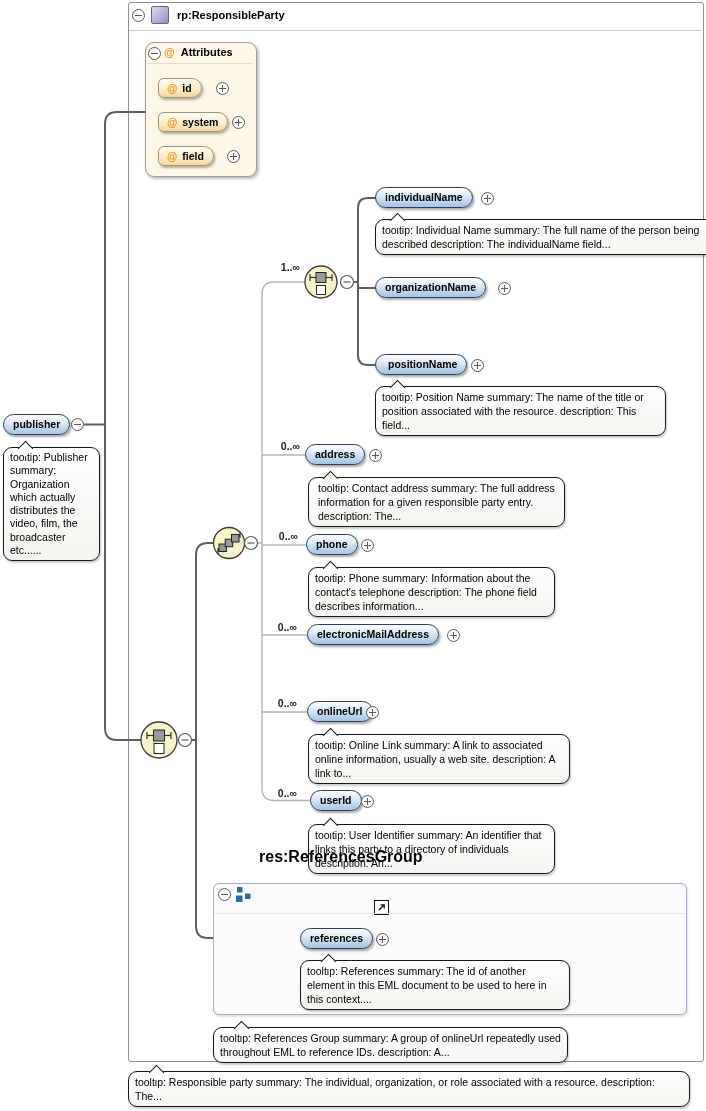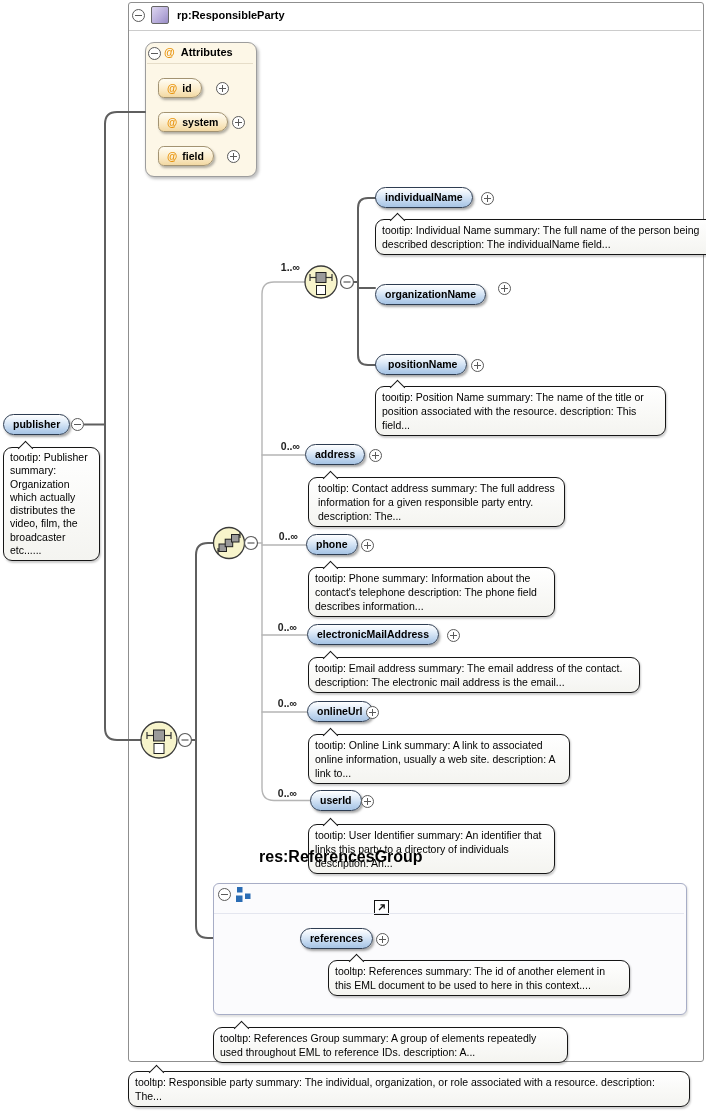--- a/index.html
+++ b/index.html
@@ -172,41 +172,40 @@
   <div class="pill" style="left:3px;top:414px;">publisher</div>
   <span class="badge" style="left:71px;top:418px;"></span>
   <div class="tt" style="left:3px;top:447px;width:97px;line-height:13.3px;">tooltip: Publisher summary: Organization which actually distributes the video, film, the broadcaster etc......</div>
 
   <div class="card" style="left:274px;top:261px;">1..∞</div>
 
   <div class="pill" style="left:375px;top:187px;">individualName</div>
   <span class="badge plus" style="left:481px;top:192px;"></span>
   <div class="tt" style="left:375px;top:219px;width:360px;">tooltip: Individual Name summary: The full name of the person being described description: The individualName field...</div>
 
-  <div class="pill" style="left:375px;top:277px;margin-top:7px;">organizationName</div>
+  <div class="pill" style="left:375px;top:277px;">organizationName</div>
   <span class="badge plus" style="left:498px;top:282px;"></span>
 
   <div class="pill" style="left:375px;top:354px;padding-left:12px;">positionName</div>
   <span class="badge plus" style="left:471px;top:359px;"></span>
   <div class="tt" style="left:375px;top:386px;width:291px;">tooltip: Position Name summary: The name of the title or position associated with the resource. description: This field...</div>
 
   <div class="card" style="left:274px;top:440px;">0..∞</div>
   <div class="pill" style="left:305px;top:444px;">address</div>
   <span class="badge plus" style="left:369px;top:449px;"></span>
   <div class="tt" style="left:308px;top:477px;width:257px;padding-left:9px;">tooltip: Contact address summary: The full address information for a given responsible party entry. description: The...</div>
 
   <div class="card" style="left:272px;top:530px;">0..∞</div>
   <div class="pill" style="left:306px;top:534px;">phone</div>
   <span class="badge plus" style="left:361px;top:539px;"></span>
   <div class="tt" style="left:308px;top:567px;width:247px;">tooltip: Phone summary: Information about the contact's telephone description: The phone field describes information...</div>
 
   <div class="card" style="left:271px;top:621px;">0..∞</div>
   <div class="pill" style="left:307px;top:624px;">electronicMailAddress</div>
   <span class="badge plus" style="left:447px;top:629px;"></span>
-  <div class="tt" style="left:308px;top:657px;width:332px;">tooltip: Email address summary: The email address of the contact. description: The electronic mail address is the email...</div>
 
   <div class="card" style="left:271px;top:697px;">0..∞</div>
   <div class="pill" style="left:307px;top:701px;">onlineUrl</div>
   <span class="badge plus" style="left:366px;top:706px;"></span>
   <div class="tt" style="left:308px;top:734px;width:262px;">tooltip: Online Link summary: A link to associated online information, usually a web site. description: A link to...</div>
 
   <div class="card" style="left:271px;top:787px;">0..∞</div>
   <div class="pill" style="left:310px;top:790px;">userId</div>
   <span class="badge plus" style="left:361px;top:795px;"></span>
   <div class="tt" style="left:308px;top:824px;width:247px;">tooltip: User Identifier summary: An identifier that links this party to a directory of individuals description: An...</div>
@@ -221,19 +220,19 @@
   <div class="abs" style="left:259px;top:848px;font-size:16px;font-weight:bold;">res:ReferencesGroup</div>
   <div class="link-icon" style="left:374px;top:900px;">
     <svg width="11" height="11">
         <path d="M3 8 L8 3 M4.5 2.8 H8.2 V6.5" fill="none" stroke="#111" stroke-width="1.3"></path>
       </svg>
   </div>
   <div class="hdr-sep" style="left:214px;top:913px;width:470px;background:#e4e6ef;"></div>
 
   <div class="pill" style="left:300px;top:928px;">references</div>
   <span class="badge plus" style="left:376px;top:933px;"></span>
-  <div class="tt p22" style="left:300px;top:960px;width:302px;margin-left:28px;">tooltip: References summary: The id of another element in this EML document to be used to here in this context....</div>
-
-  <div class="tt p22" style="left:213px;top:1027px;width:355px;">tooltip: References Group summary: A group of elements repeatedly used throughout EML to reference IDs. description: A...</div>
+  <div class="tt p22" style="left:300px;top:960px;width:270px;">tooltip: References summary: The id of another element in this EML document to be used to here in this context....</div>
+
+  <div class="tt p22" style="left:213px;top:1027px;width:355px;">tooltip: References Group summary: A group of onlineUrl repeatedly used throughout EML to reference IDs. description: A...</div>
 
   <div class="tt p22" style="left:128px;top:1071px;width:562px;">tooltip: Responsible party summary: The individual, organization, or role associated with a resource. description: The...</div>
 
 </div>
 
 </body></html>

